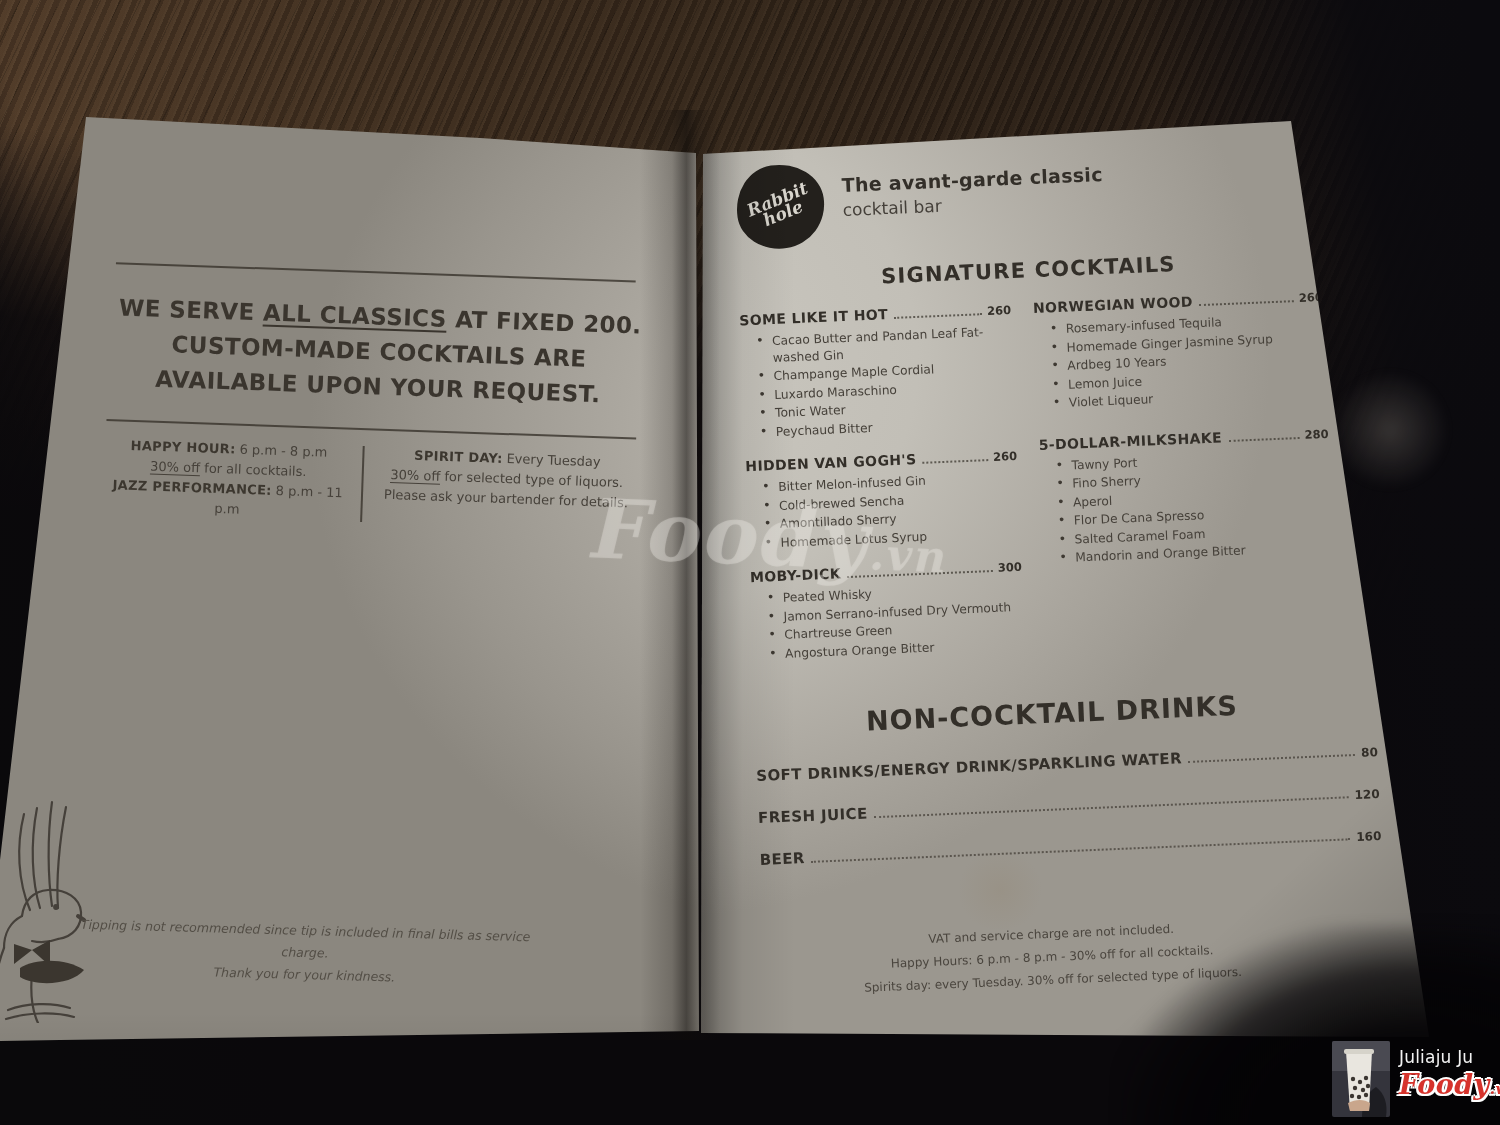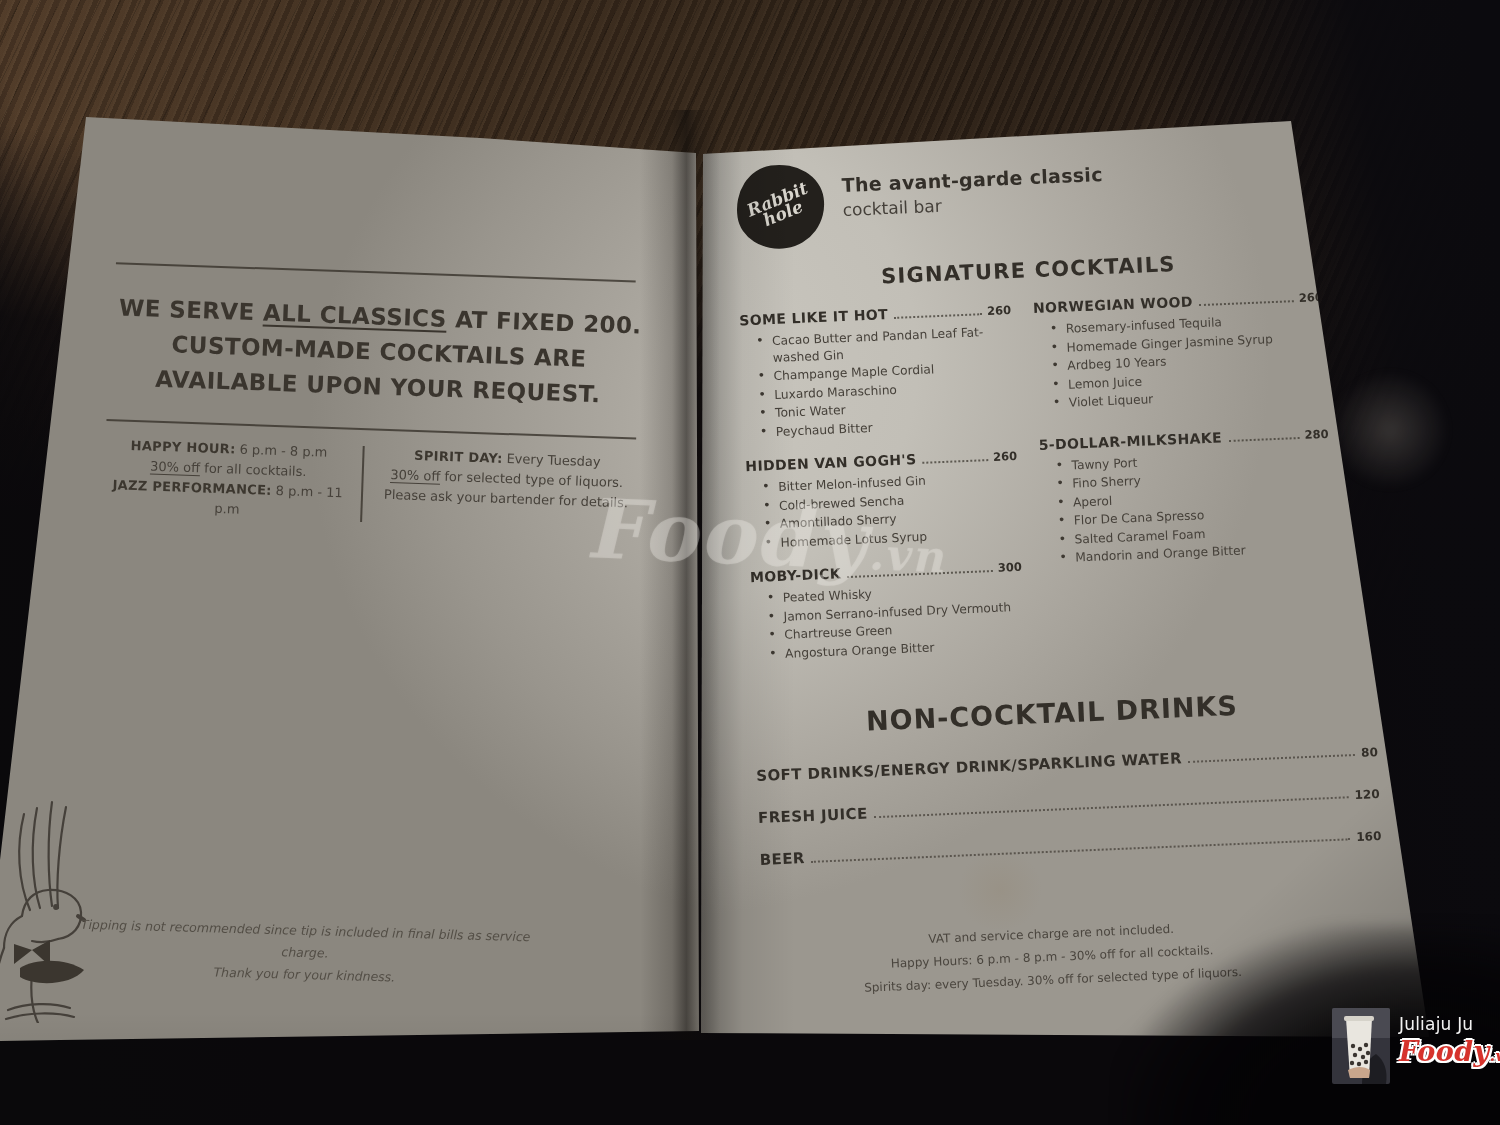--- a/index.html
+++ b/index.html
@@ -98,21 +98,21 @@
     font-size:82px;letter-spacing:2px;color:rgba(238,235,230,.30);transform:rotate(2.5deg);
     text-shadow:0 0 2px rgba(255,255,255,.12);}
   .watermark .wm-suffix{font-size:44px;}
 
   
   .hand-shadow{position:absolute;right:-40px;bottom:-60px;width:420px;height:260px;z-index:7;
     background:radial-gradient(ellipse at 70% 80%, rgba(4,3,5,.96) 35%, rgba(4,3,5,.75) 55%, rgba(4,3,5,0) 75%);
     filter:blur(6px);}
 
   
-  .badge{position:absolute;left:1332px;top:1008px;width:168px;height:81px;z-index:9;display:flex;}
+  .badge{position:absolute;left:1332px;top:1041px;width:168px;height:81px;z-index:9;display:flex;}
   .badge-avatar{width:58px;height:76px;flex:none;border-radius:2px;overflow:hidden;}
   .badge-texts{margin-left:9px;padding-top:6px;}
   .badge-user{color:#f2f2f2;font-size:17px;letter-spacing:.2px;}
   .badge-logo{margin-top:2px;font-family:"DejaVu Serif","Liberation Serif",serif;
     font-style:italic;font-weight:bold;font-size:27px;letter-spacing:.5px;color:#d6332c;
     text-shadow:-2px -1px 0 #fff,2px -1px 0 #fff,-2px 2px 0 #fff,2px 2px 0 #fff,0 -2px 0 #fff,0 2px 0 #fff;}
   .badge-logo .vn{font-size:15px;}
 </style>
 </head>
 <body>

